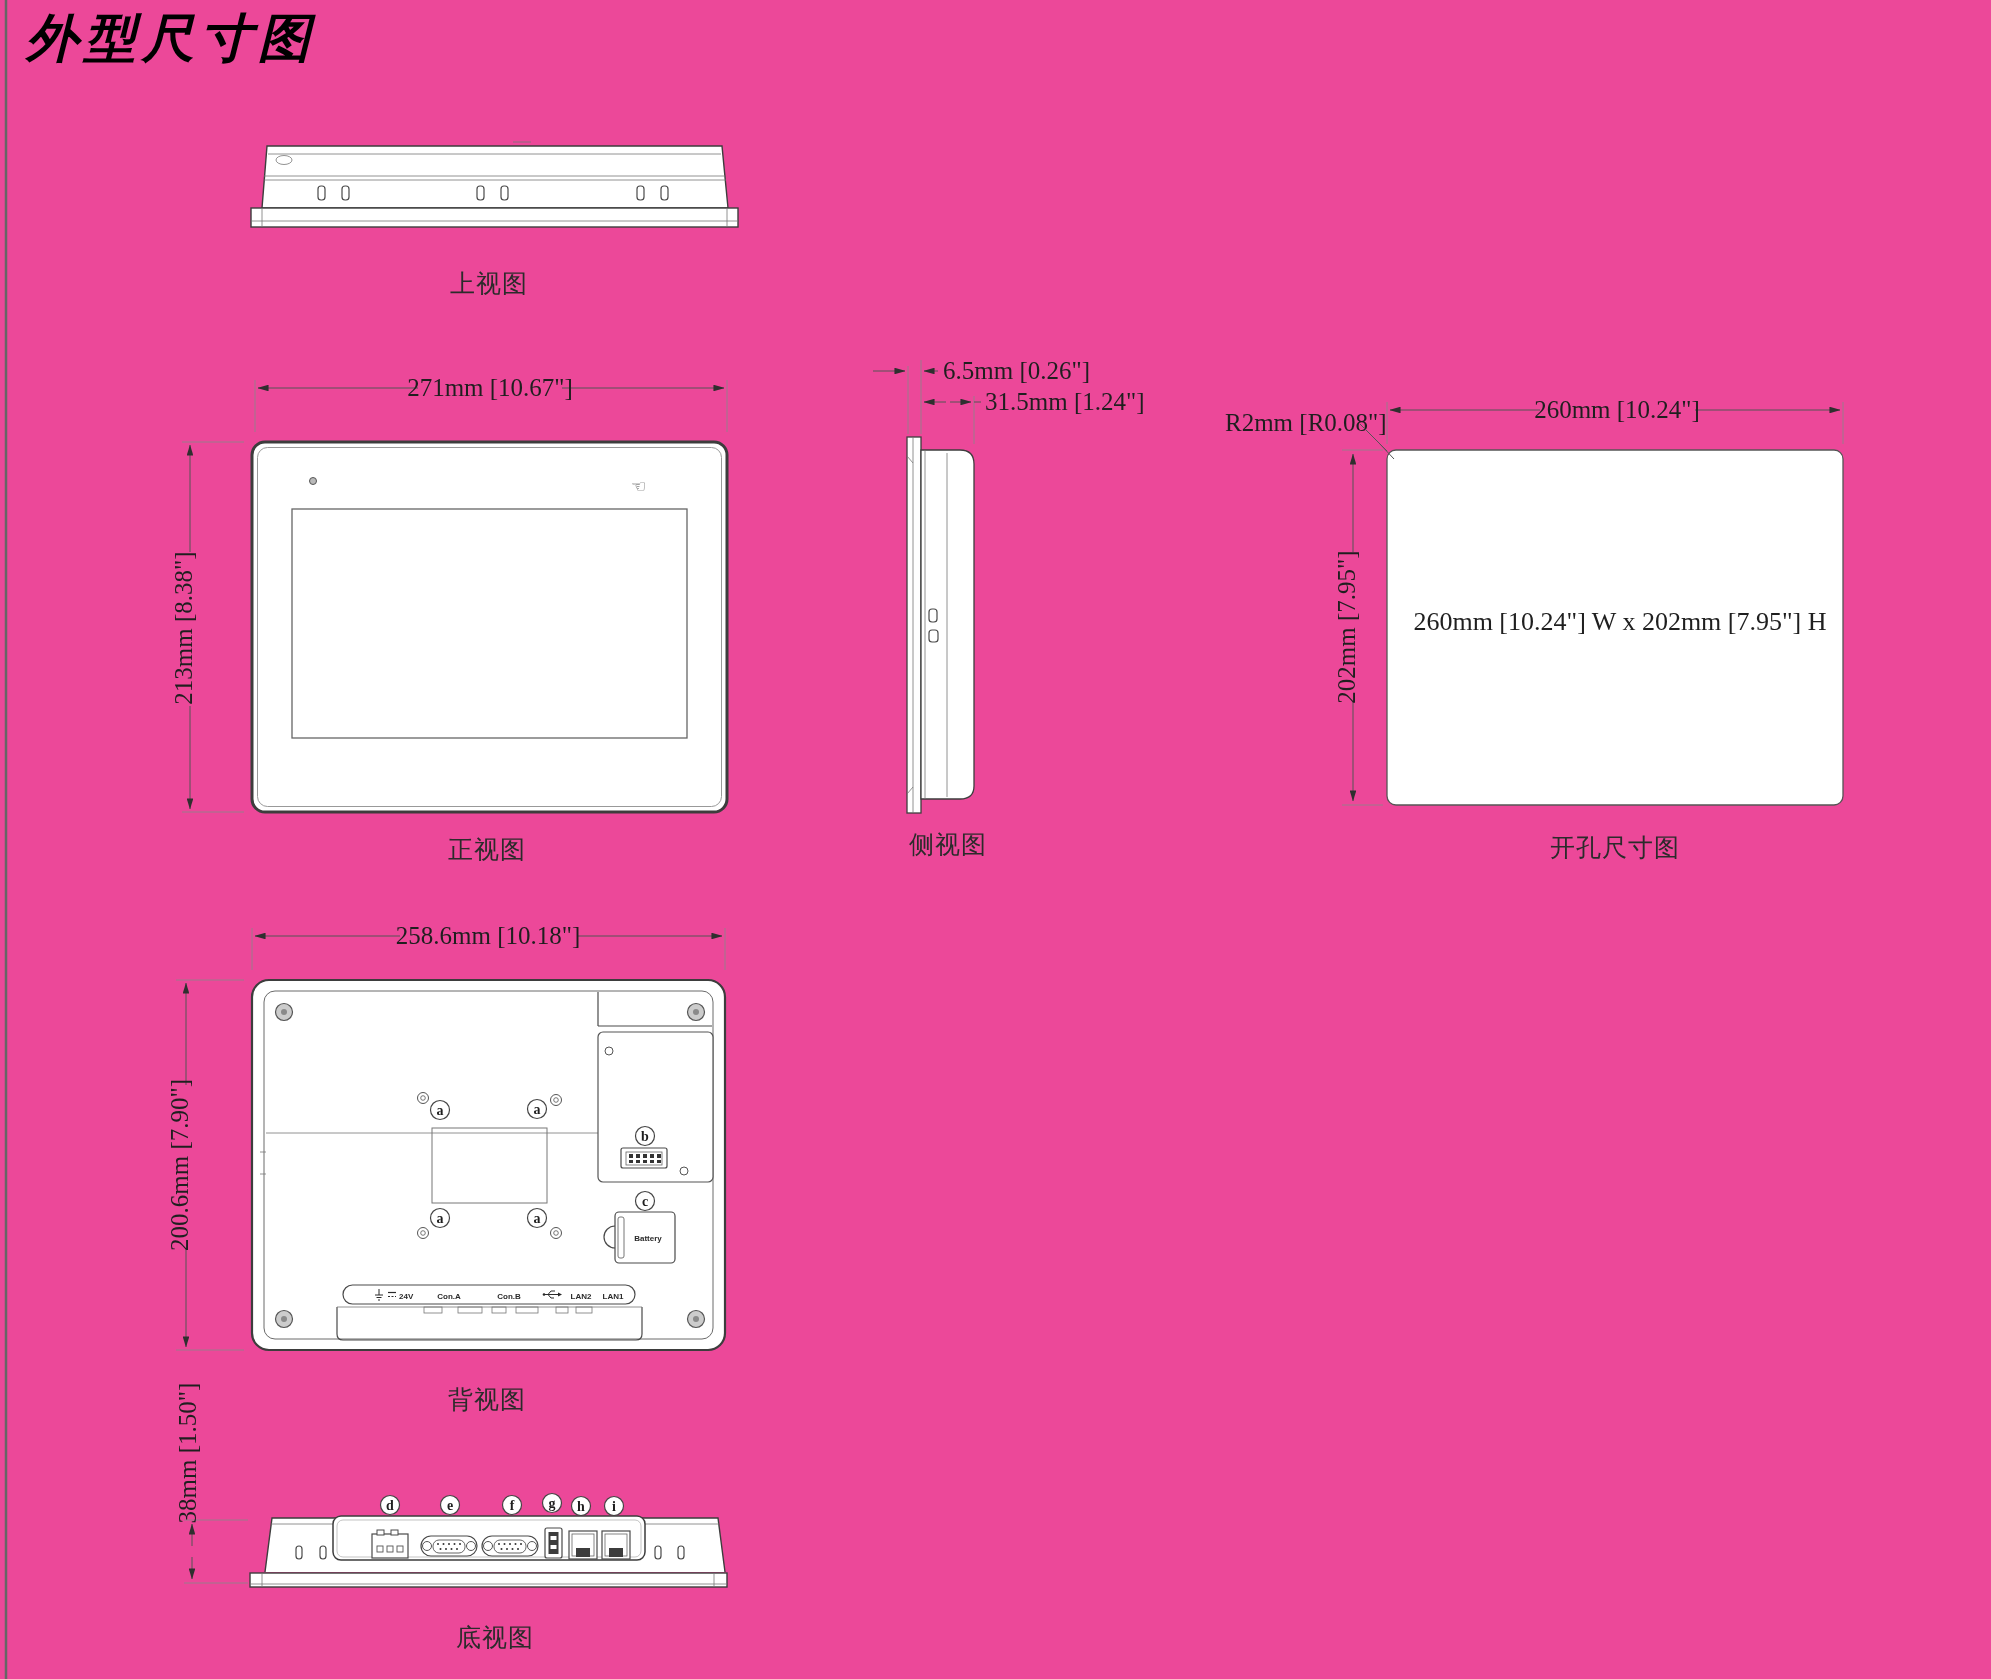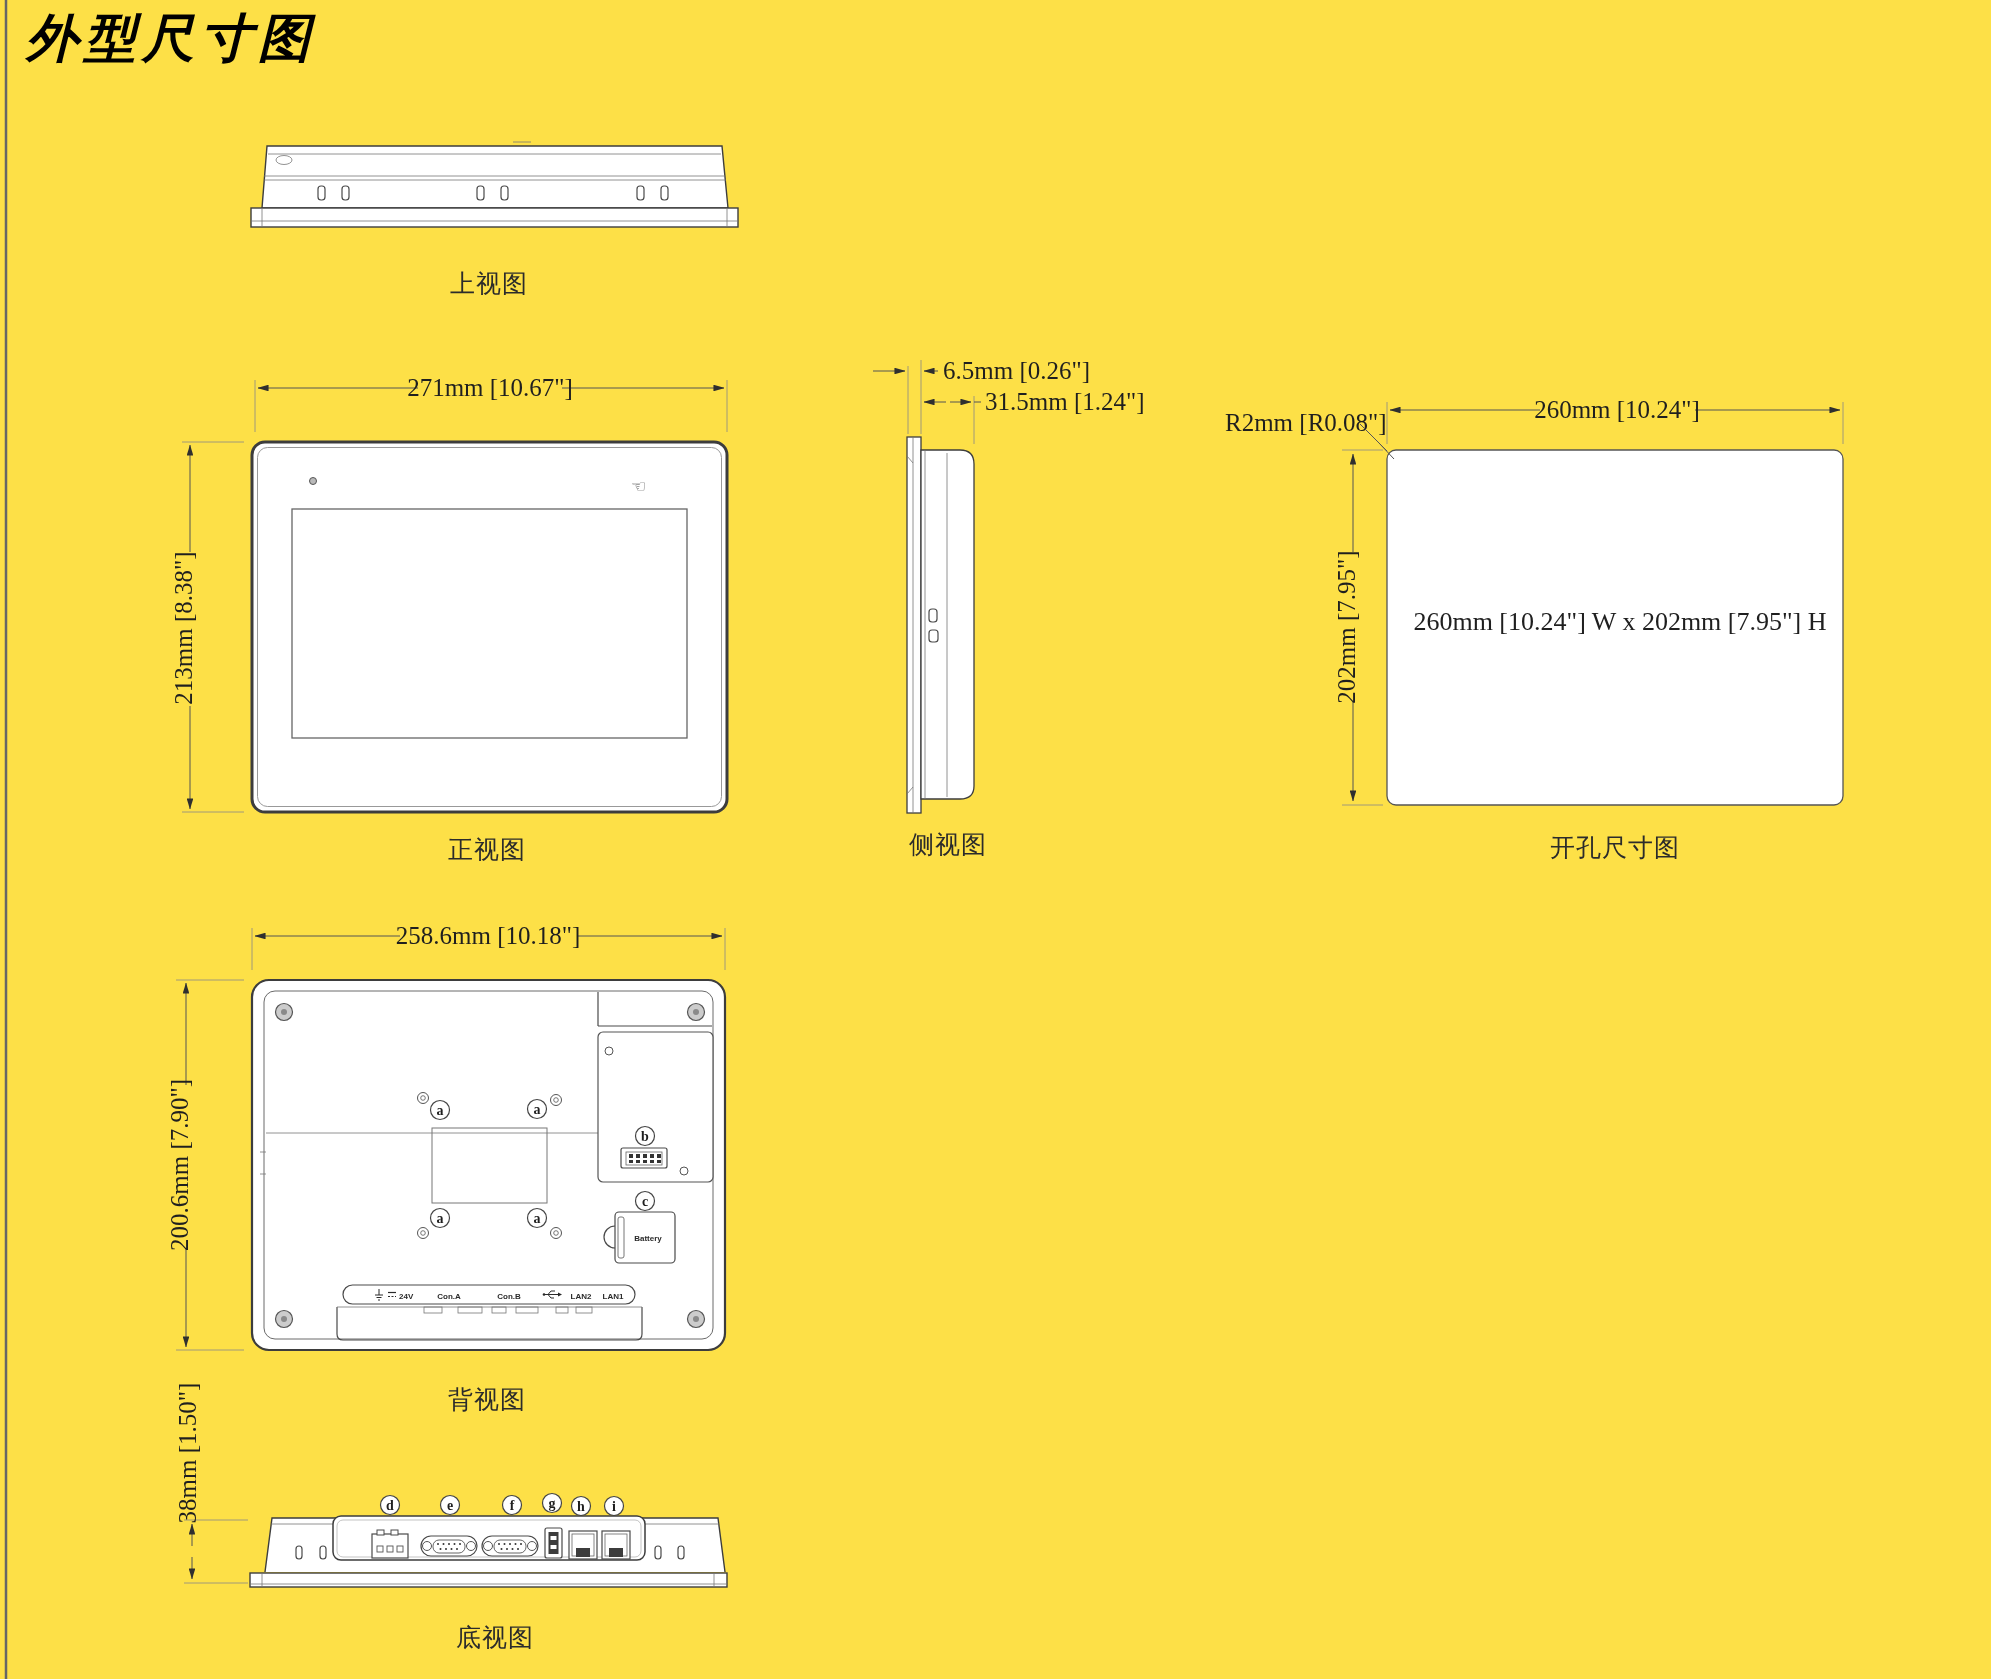--- a/index.html
+++ b/index.html
@@ -1,16 +1,16 @@
 <!DOCTYPE html>
 <html><head>
 <meta charset="utf-8">
 <style>
   html,body{margin:0;padding:0;background:#ffffff;}
-  .page{position:relative;width:1991px;height:1679px;background:#fde047;overflow:hidden;}
+  .page{position:relative;width:1991px;height:1679px;background:#ec4899;overflow:hidden;}
   svg{position:absolute;left:0;top:0;}
   text{fill:#1f1f1f;}
   .title{font:italic bold 52px "Liberation Serif","DejaVu Serif",serif;letter-spacing:6px;fill:#000;}
   .dim{font:25px "Liberation Serif","DejaVu Serif",serif;}
   .note{font:26px "Liberation Serif","DejaVu Serif",serif;}
   .cjk{font:25px "Liberation Serif","DejaVu Serif",serif;letter-spacing:1px;fill:#2b2b2b;}
   .callout{font:bold 14px "Liberation Serif","DejaVu Serif",serif;}
   .tiny{font:bold 8px "Liberation Sans","DejaVu Sans",sans-serif;fill:#2a2a2a;}
   .battery-t{font:bold 8px "Liberation Sans","DejaVu Sans",sans-serif;fill:#2a2a2a;}
   .touch{font:17px "DejaVu Sans",sans-serif;fill:#4a4a4a;}

